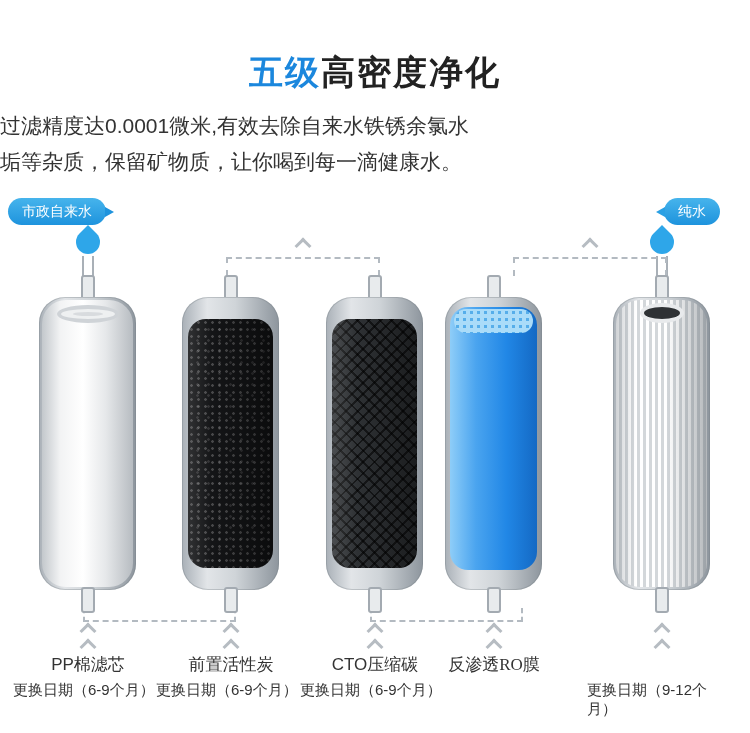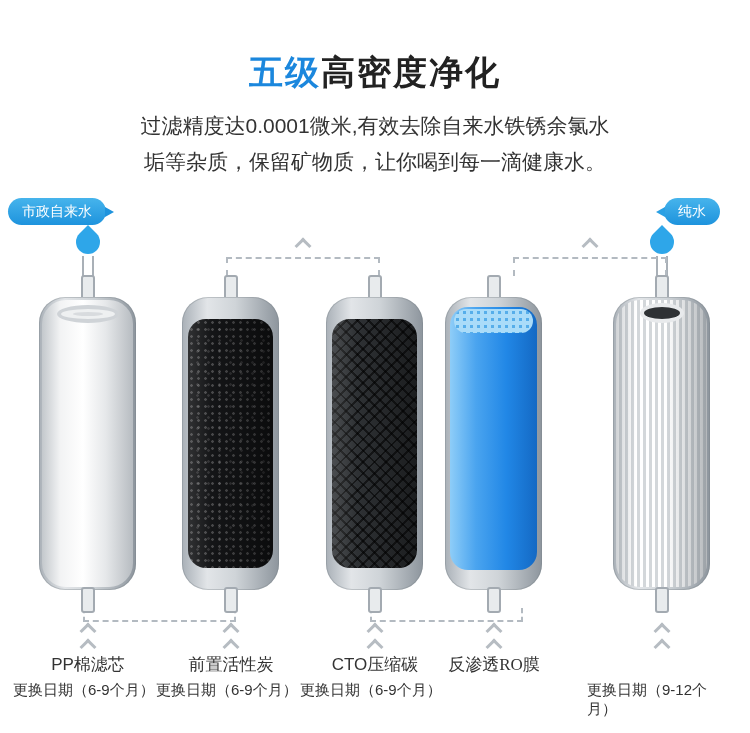--- a/index.html
+++ b/index.html
@@ -5,21 +5,21 @@
   * { margin:0; padding:0; box-sizing:border-box; }
   body { background:#fff; font-family:"Liberation Sans", sans-serif; }
   .page { position:relative; width:750px; height:733px; margin:12px auto; background:#ffffff; overflow:hidden; }
 
   
   .title { position:absolute; top:38px; left:0; width:100%; text-align:center;
            font-size:34px; font-weight:700; color:#222; letter-spacing:2px; }
   .title-accent { color:#1b87dd; }
 
   
-  .subtitle { position:absolute; top:96px; left:0; width:100%; text-align:center;
+  .subtitle { position:absolute; top:96px; left:0; width:100%; text-align:left;
               font-size:21px; color:#333; line-height:36px; }
 
   
   .flow-badge { position:absolute; top:186px; height:27px; line-height:27px; padding:0 14px;
                 background:linear-gradient(180deg,#46b4ec,#1e93dd); color:#fff; font-size:14px;
                 border-radius:14px; }
   .badge-tail { position:absolute; top:50%; margin-top:-5px; width:0; height:0;
                 border-top:5px solid transparent; border-bottom:5px solid transparent; }
   .badge-inlet { left:8px; }
   .badge-inlet .badge-tail { right:-8px; border-left:9px solid #1e93dd; }

